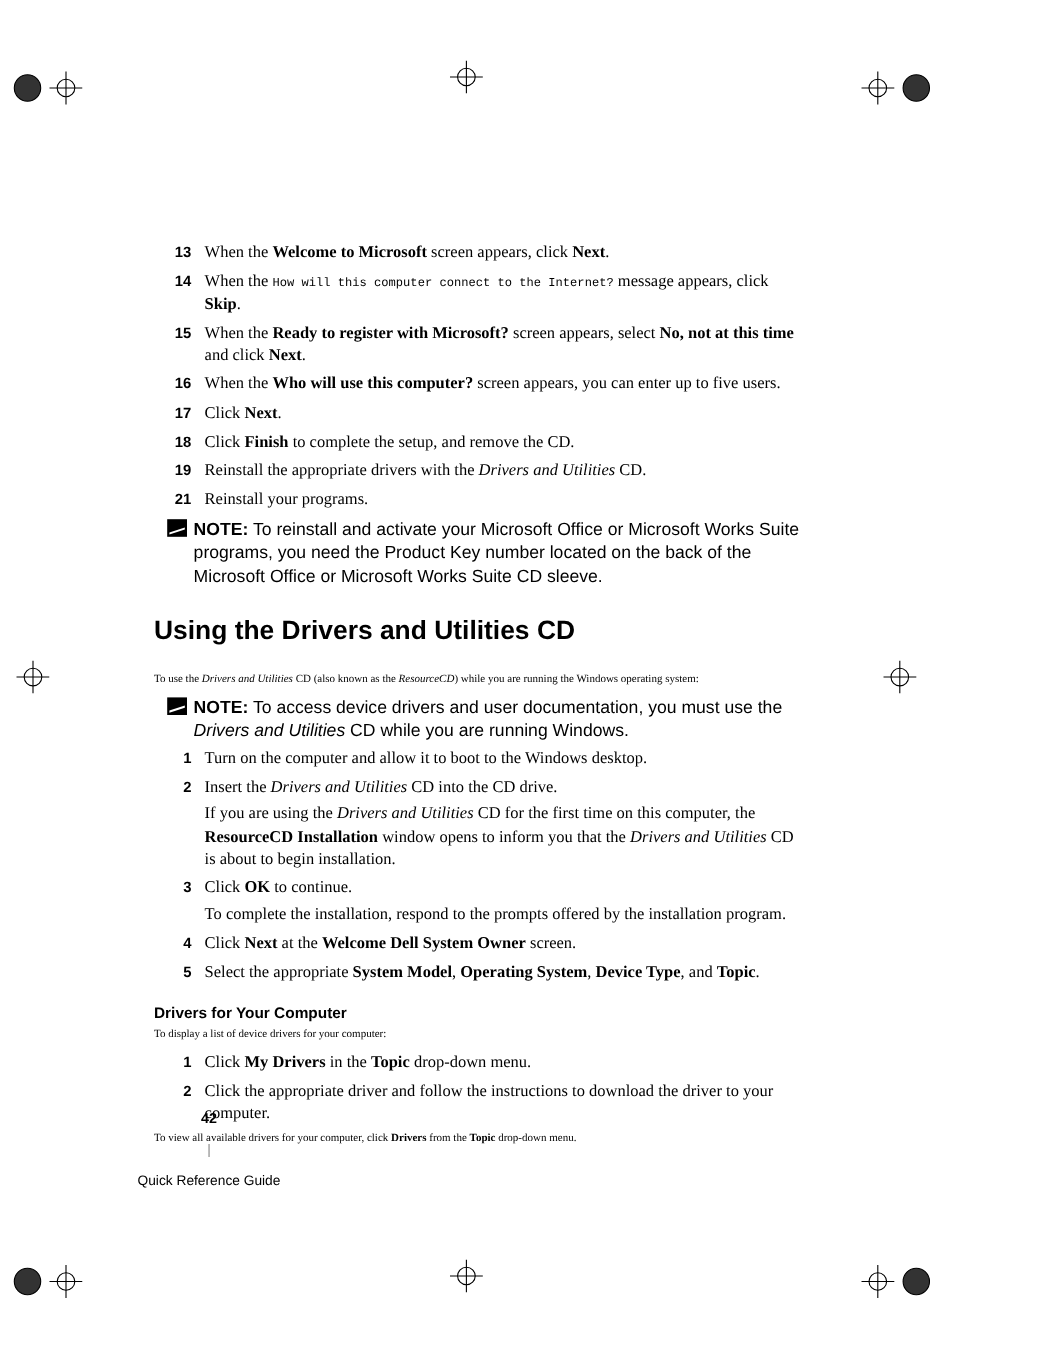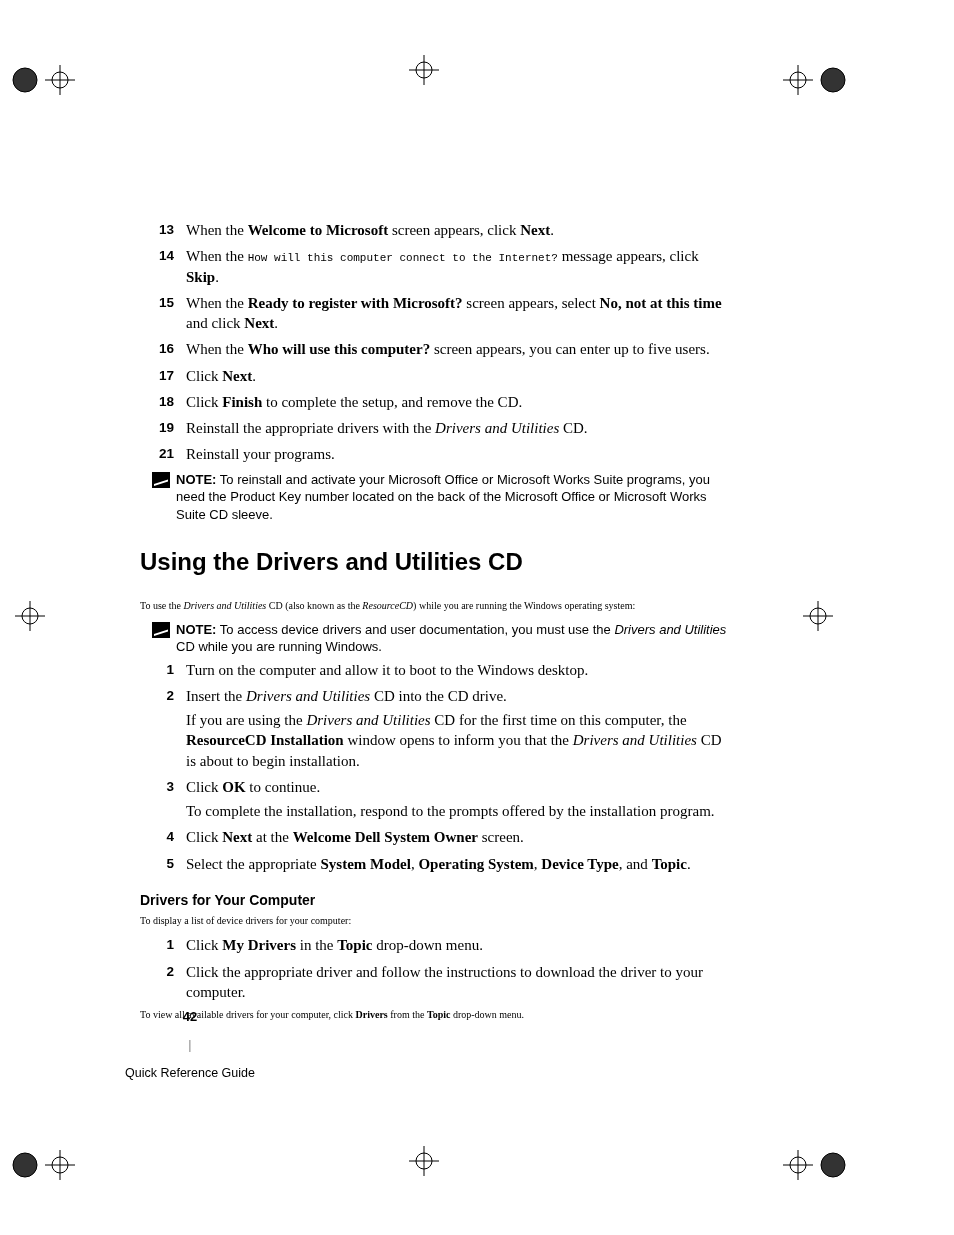--- a/index.html
+++ b/index.html
@@ -55,21 +55,21 @@
     flex: 1;
   }
   .bold { font-weight: bold; }
   .italic { font-style: italic; text-align: right; }
   .mono { font-family: 'Courier New', monospace; font-size: 11px; }
   .note-row {
     display: flex;
     align-items: flex-start;
     margin: 4px 0 4px 12px;
     font-family: Arial, Helvetica, sans-serif;
-    font-size: 13px;
+    font-size: 16px;
     line-height: 1.35;
   }
   .note-icon {
     flex: 0 0 18px;
     height: 16px;
     margin-right: 6px;
     margin-top:1px;
     background: #000;
     position: relative;
   }

